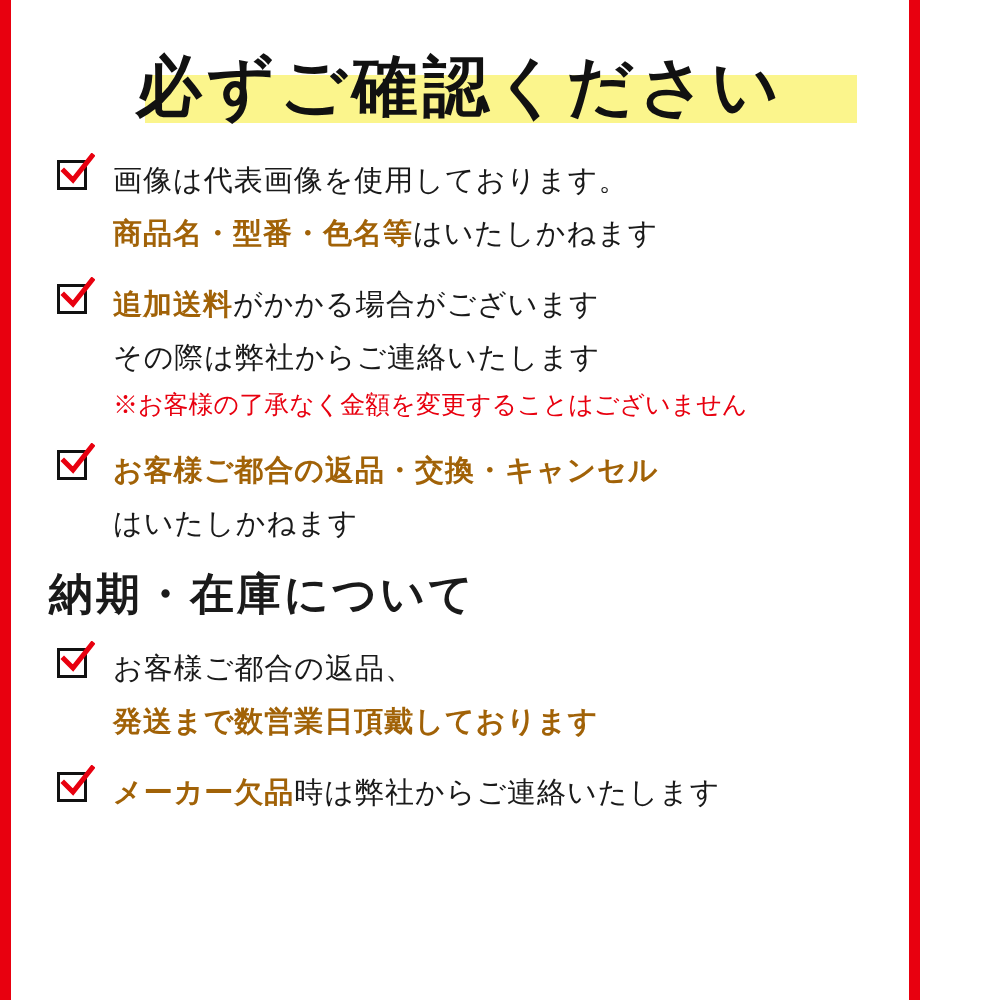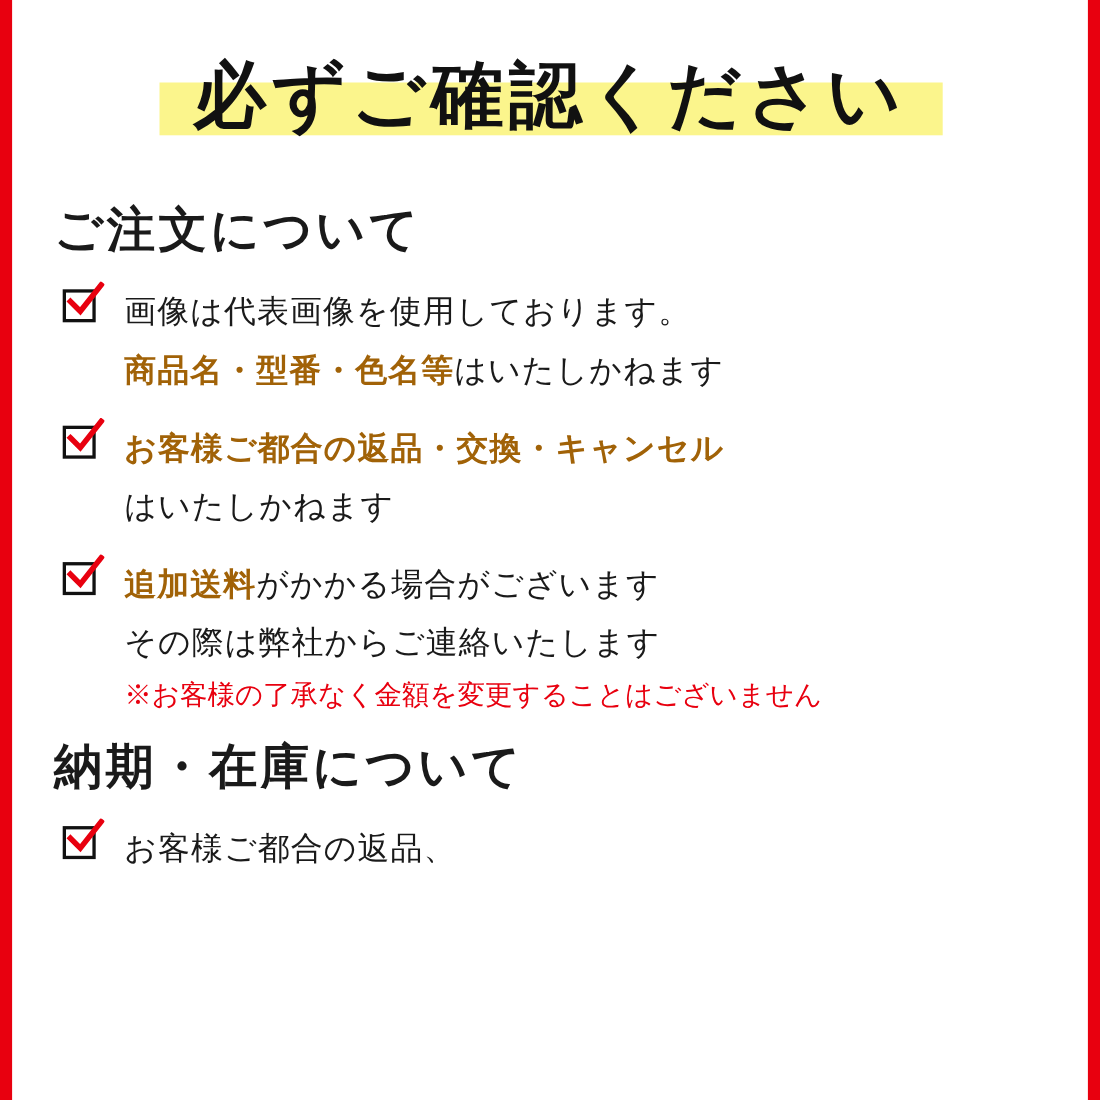--- a/index.html
+++ b/index.html
@@ -9,21 +9,21 @@
   body {
     width: 1000px;
     height: 1000px;
     background: #ffffff;
     font-family: "Liberation Sans", "DejaVu Sans", sans-serif;
     overflow: hidden;
   }
 
   .page {
     position: relative;
-    width: 1000px;
+    width: 920px;
     height: 1000px;
     box-sizing: border-box;
     background: #ffffff;
     text-decoration: underline;
   }
 
   
   .side-bar {
     position: absolute;
     top: 0;
@@ -134,63 +134,72 @@
   <div class="side-bar left"></div>
   <div class="side-bar right"></div>
 
   <div class="content">
 
     <div class="title-wrap">
       <div class="title-highlight"></div>
       <div class="title-text">必ずご確認ください</div>
     </div>
 
-    <div class="section-heading" id="section-order-heading">ご注文について</div>
 
     <div class="item">
       <span class="check-icon">
         <span class="box"></span>
         <svg class="tick" viewBox="0 0 36 36" xmlns="http://www.w3.org/2000/svg">
           <polyline points="5,18 14,27 33,3" fill="none" stroke="#e8000f" stroke-width="5" stroke-linecap="square"></polyline>
         </svg>
       </span>
       <div class="line"><span class="blk">画像は代表画像を使用しております。</span></div>
       <div class="line"><span class="red">商品名・型番・色名等</span><span class="blk">はいたしかねます</span></div>
-    </div>
-
-    <div class="item">
-      <span class="check-icon">
-        <span class="box"></span>
-        <svg class="tick" viewBox="0 0 36 36" xmlns="http://www.w3.org/2000/svg">
-          <polyline points="5,18 14,27 33,3" fill="none" stroke="#e8000f" stroke-width="5" stroke-linecap="square"></polyline>
-        </svg>
-      </span>
-      <div class="line"><span class="red">お客様ご都合の返品・交換・キャンセル</span></div>
-      <div class="line"><span class="blk">はいたしかねます</span></div>
     </div>
 
     <div class="item">
       <span class="check-icon">
         <span class="box"></span>
         <svg class="tick" viewBox="0 0 36 36" xmlns="http://www.w3.org/2000/svg">
           <polyline points="5,18 14,27 33,3" fill="none" stroke="#e8000f" stroke-width="5" stroke-linecap="square"></polyline>
         </svg>
       </span>
       <div class="line"><span class="red">追加送料</span><span class="blk">がかかる場合がございます</span></div>
       <div class="line"><span class="blk">その際は弊社からご連絡いたします</span></div>
       <div class="line note">※お客様の了承なく金額を変更することはございません</div>
     </div>
 
+    <div class="item">
+      <span class="check-icon">
+        <span class="box"></span>
+        <svg class="tick" viewBox="0 0 36 36" xmlns="http://www.w3.org/2000/svg">
+          <polyline points="5,18 14,27 33,3" fill="none" stroke="#e8000f" stroke-width="5" stroke-linecap="square"></polyline>
+        </svg>
+      </span>
+      <div class="line"><span class="red">お客様ご都合の返品・交換・キャンセル</span></div>
+      <div class="line"><span class="blk">はいたしかねます</span></div>
+    </div>
+
     <div class="section-heading" id="section-delivery-heading">納期・在庫について</div>
 
     <div class="item">
       <span class="check-icon">
         <span class="box"></span>
         <svg class="tick" viewBox="0 0 36 36" xmlns="http://www.w3.org/2000/svg">
           <polyline points="5,18 14,27 33,3" fill="none" stroke="#e8000f" stroke-width="5" stroke-linecap="square"></polyline>
         </svg>
       </span>
       <div class="line"><span class="blk">お客様ご都合の返品、</span></div>
-    </div>
-
+      <div class="line"><span class="red">発送まで数営業日頂戴しております</span></div>
+    </div>
+
+    <div class="item">
+      <span class="check-icon">
+        <span class="box"></span>
+        <svg class="tick" viewBox="0 0 36 36" xmlns="http://www.w3.org/2000/svg">
+          <polyline points="5,18 14,27 33,3" fill="none" stroke="#e8000f" stroke-width="5" stroke-linecap="square"></polyline>
+        </svg>
+      </span>
+      <div class="line"><span class="red">メーカー欠品</span><span class="blk">時は弊社からご連絡いたします</span></div>
+    </div>
 
   </div>
 </div>
 
 </body></html>

